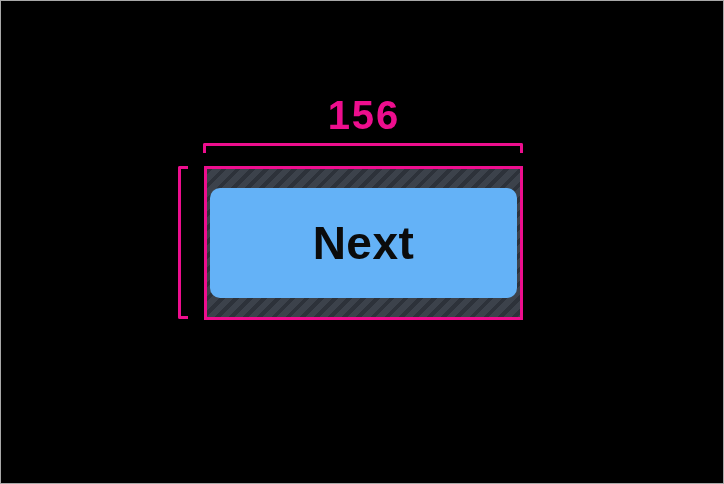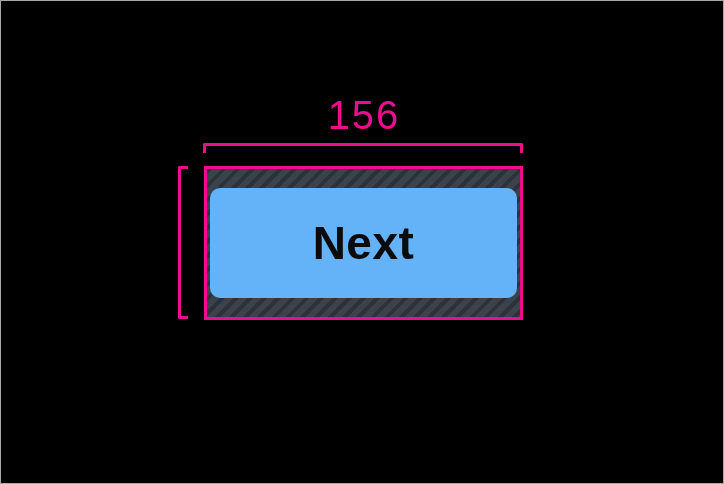--- a/index.html
+++ b/index.html
@@ -16,21 +16,21 @@
     background: #000000;
     border: 1px solid #a8a8a8;
     overflow: hidden;
   }
   
   .dim-label {
     position: absolute;
     color: #ed0e8e;
     font-size: 40px;
     line-height: 1;
-    font-weight: 400;
+    font-weight: 700;
     letter-spacing: 2px;
   }
   .dim-width {
     left: 203px;
     top: 94px;
     width: 320px;
     text-align: center;
   }
   .dim-height {
     left: 96px;

